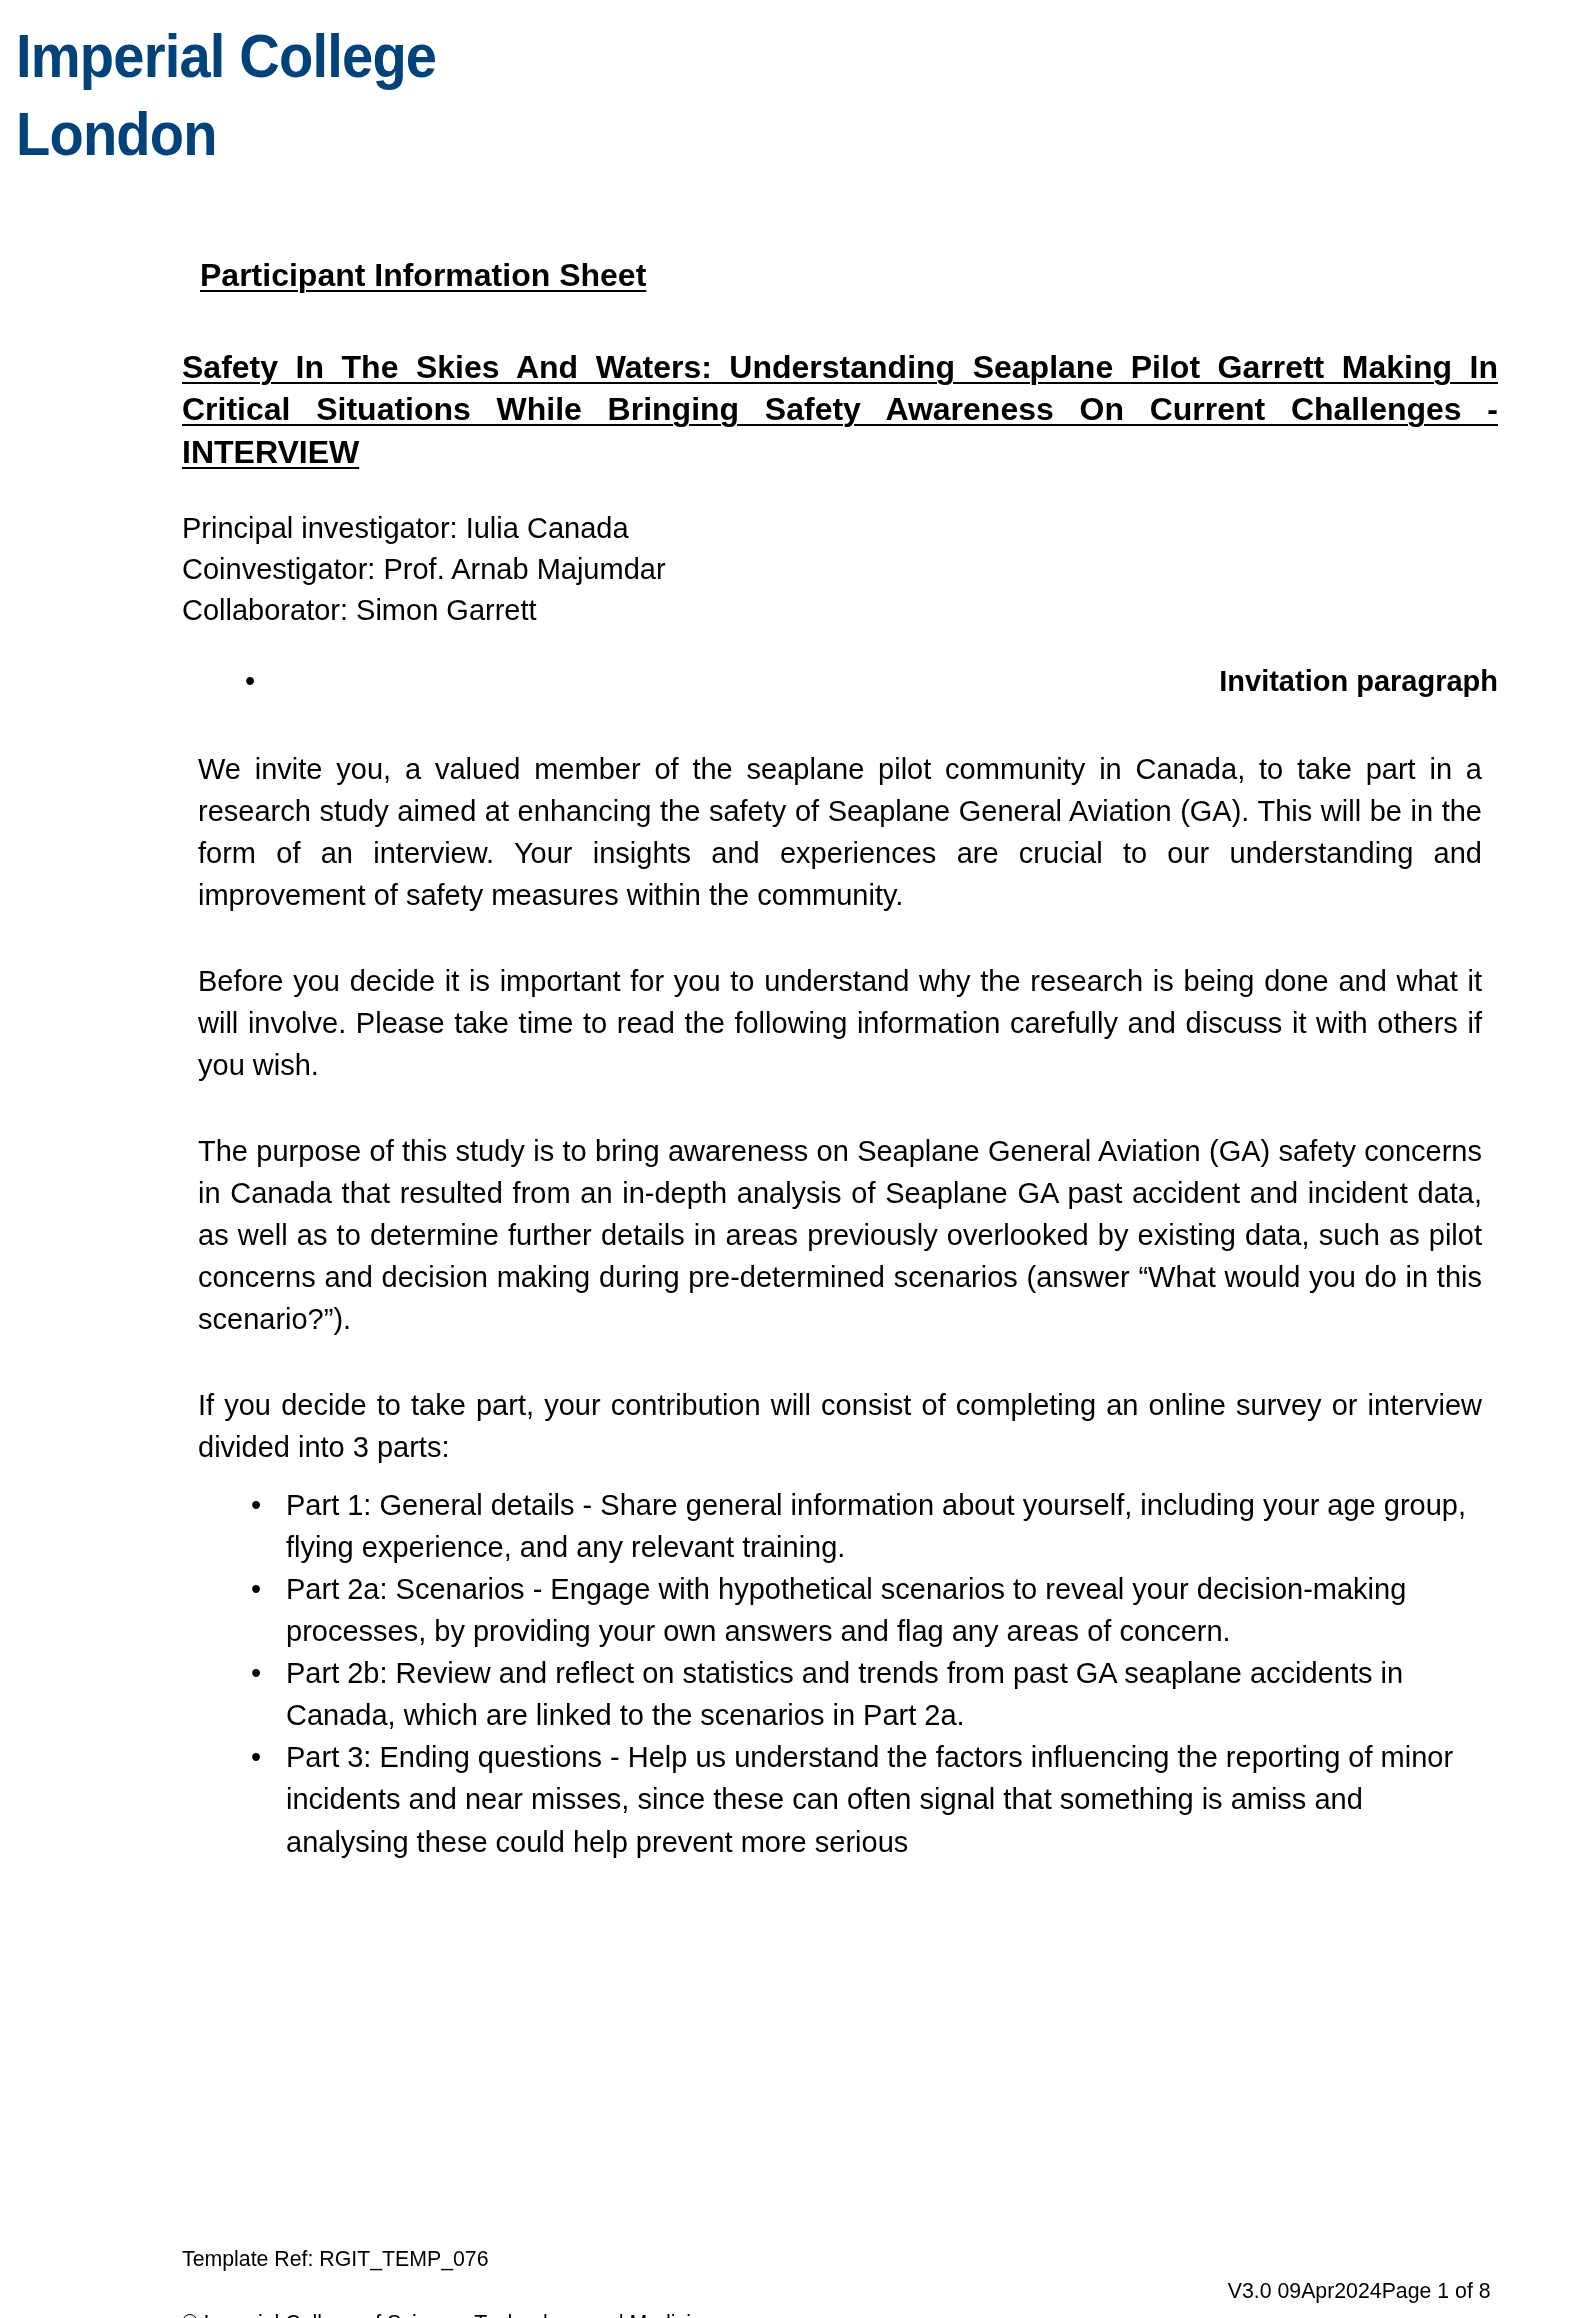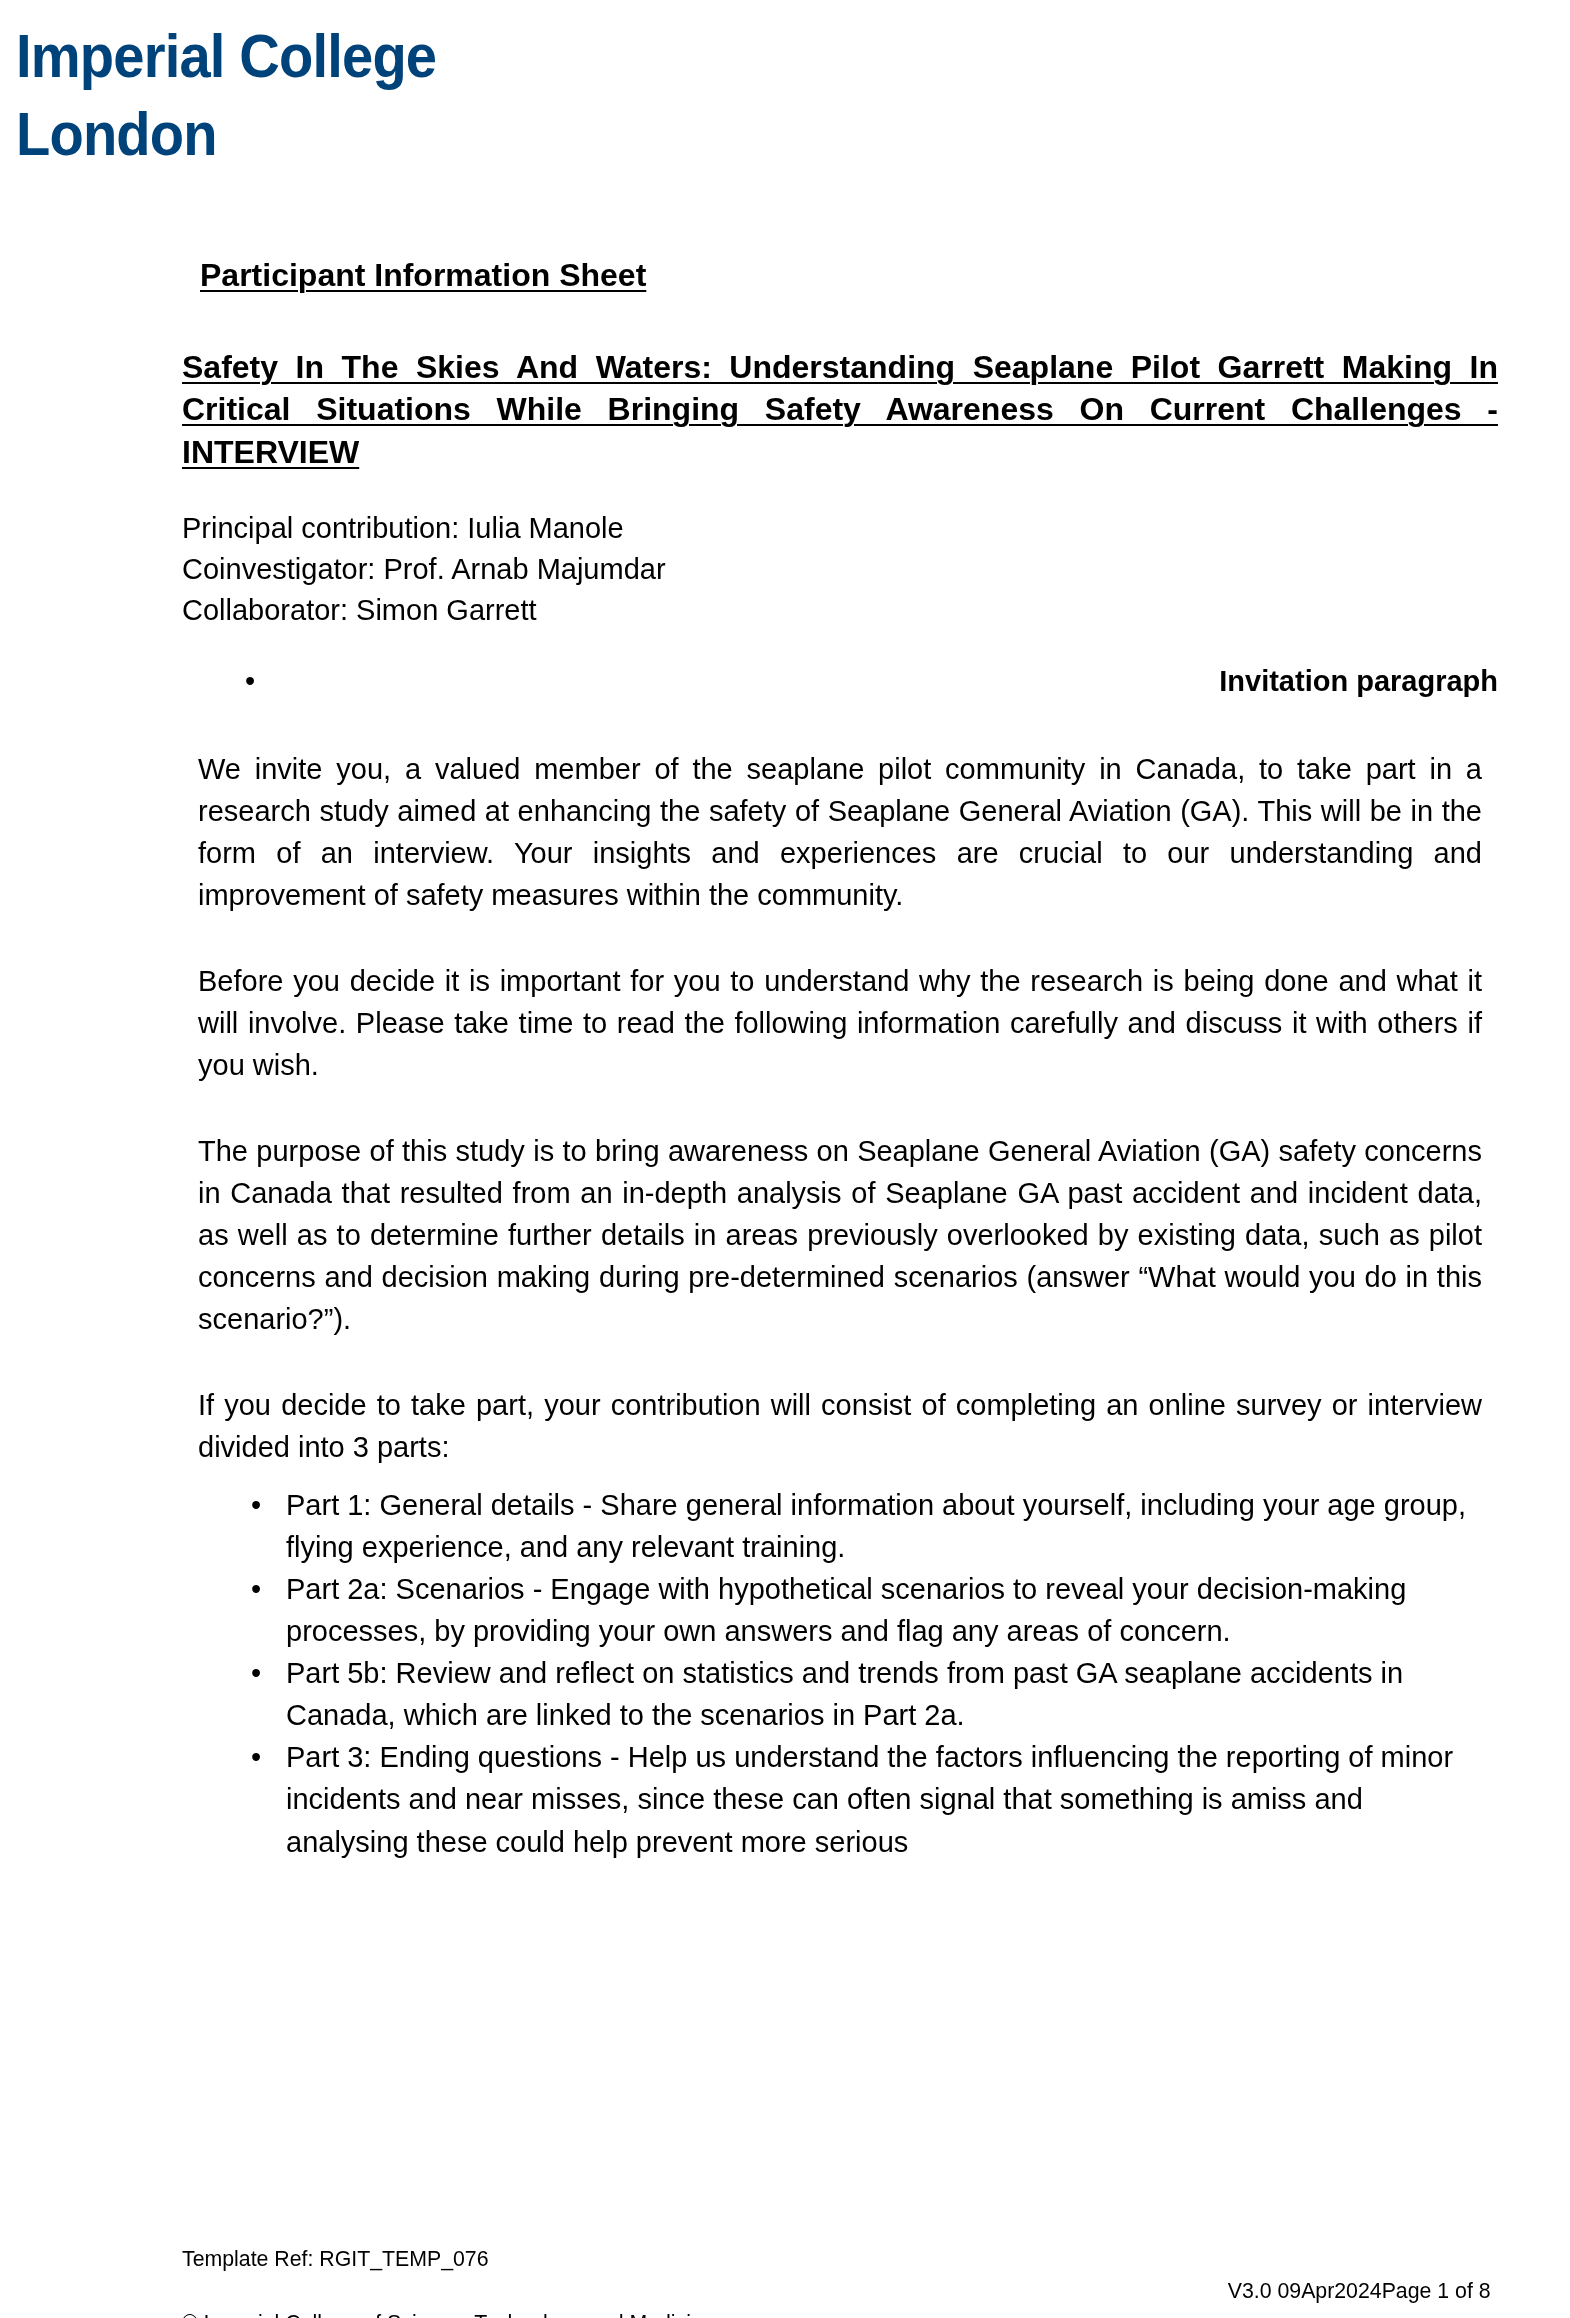--- a/index.html
+++ b/index.html
@@ -167,21 +167,21 @@
     <div class="logo-line">London</div>
   </div>
 
   <div class="content">
 
     <div class="h-sheet">Participant Information Sheet</div>
 
     <div class="h-title">Safety In The Skies And Waters: Understanding Seaplane Pilot Garrett Making In Critical Situations While Bringing Safety Awareness On Current Challenges - INTERVIEW</div>
 
     <div class="investigators">
-      <div>Principal contribution: Iulia Manole</div>
+      <div>Principal investigator: Iulia Canada</div>
       <div>Coinvestigator: Prof. Arnab Majumdar</div>
       <div>Collaborator: Simon Garrett</div>
     </div>
 
     <div class="bullet-section">
       <div class="bullet-row heading-bullet bold">
         <span class="marker">•</span>
         <span class="btext">Invitation paragraph</span>
       </div>
     </div>
@@ -198,21 +198,21 @@
       <li>
         <span class="marker">•</span>
         <span class="ltext">Part 1: General details - Share general information about yourself, including your age group, flying experience, and any relevant training.</span>
       </li>
       <li>
         <span class="marker">•</span>
         <span class="ltext">Part 2a: Scenarios - Engage with hypothetical scenarios to reveal your decision-making processes, by providing your own answers and flag any areas of concern.</span>
       </li>
       <li>
         <span class="marker">•</span>
-        <span class="ltext">Part 5b: Review and reflect on statistics and trends from past GA seaplane accidents in Canada, which are linked to the scenarios in Part 2a.</span>
+        <span class="ltext">Part 2b: Review and reflect on statistics and trends from past GA seaplane accidents in Canada, which are linked to the scenarios in Part 2a.</span>
       </li>
       <li>
         <span class="marker">•</span>
         <span class="ltext">Part 3: Ending questions - Help us understand the factors influencing the reporting of minor incidents and near misses, since these can often signal that something is amiss and analysing these could help prevent more serious</span>
       </li>
     </ul>
 
   </div>
 
   <div class="footer">

